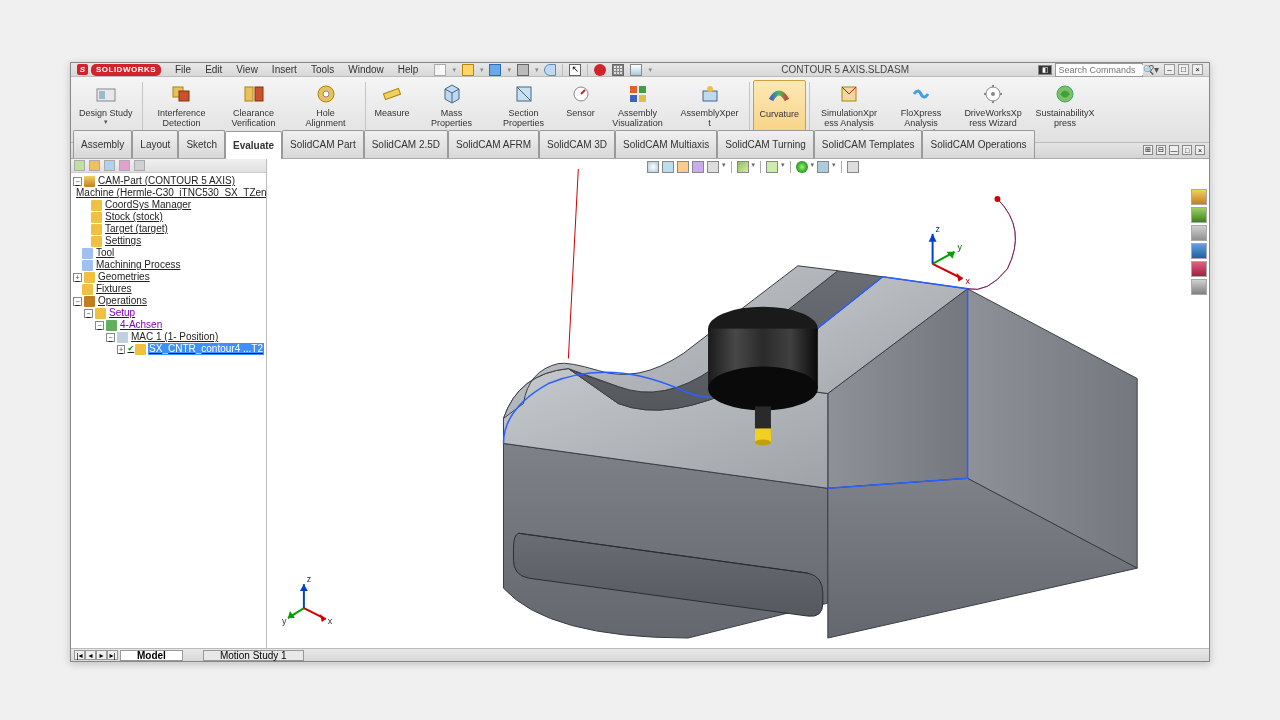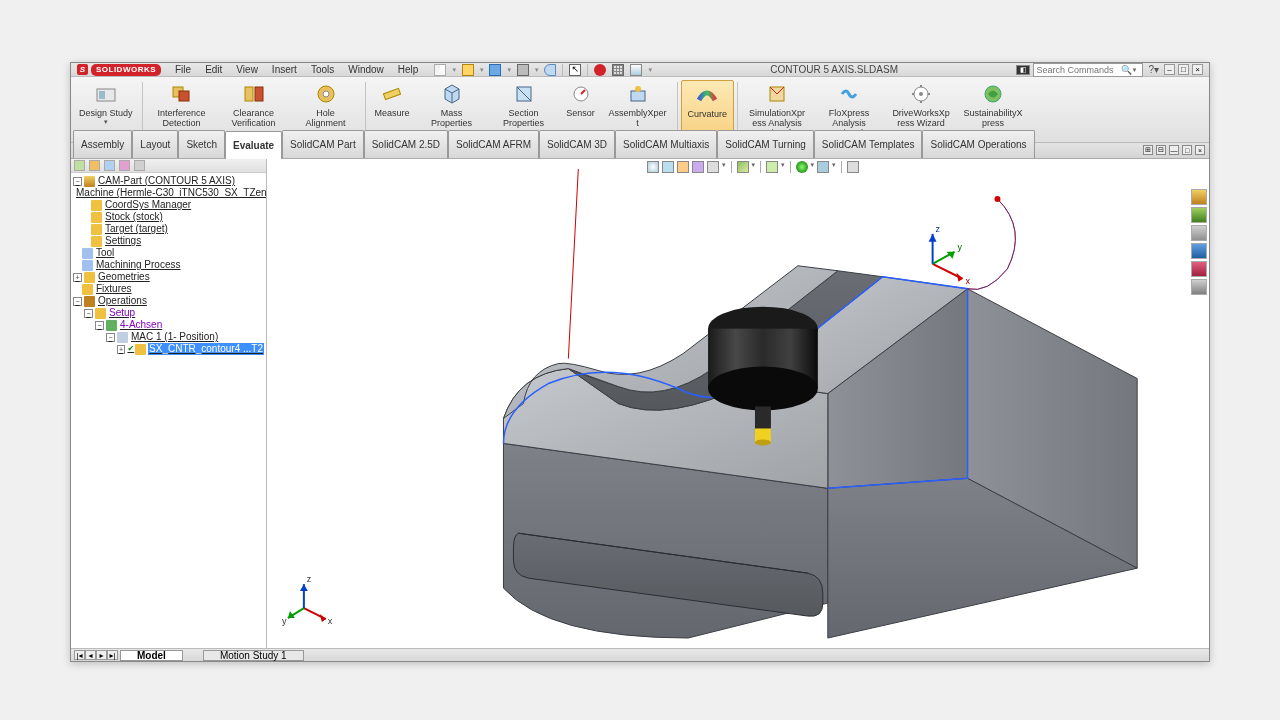--- a/index.html
+++ b/index.html
@@ -8,21 +8,21 @@
 
 .titlebar { height: 14px; background: linear-gradient(#e8e8e8,#d8d8d8); border-bottom: 1px solid #bbb; display: flex; align-items: center; padding: 0 6px; font-size: 10px; }
 .titlebar .logo { width: 70px; height: 12px; background: #d3232a; color: #fff; font-size: 8px; font-weight: bold; display: flex; align-items: center; justify-content: center; border-radius: 5px; letter-spacing: .5px; }
 .titlebar .logo-s { width: 11px; height: 11px; background: #d3232a; border-radius: 2px; margin-right: 3px; display:flex;align-items:center;justify-content:center;color:#fff;font-size:8px;font-style:italic;font-weight:bold;}
 .titlebar .menus { display: flex; margin-left: 8px; gap: 2px; }
 .titlebar .menus span { padding: 1px 6px; cursor: default; color: #333; font-size: 10px; }
 .titlebar .qat { display: flex; margin-left: 10px; gap: 6px; align-items: center; }
 .titlebar .qat .ic { width: 12px; height: 12px; display: inline-block; }
 .titlebar .doc-title { flex: 1; text-align: center; color: #444; font-size: 10px; }
 .titlebar .right { display: flex; gap: 3px; align-items: center; }
-.searchbox { display: flex; align-items: center; border: 1px solid #999; background: #fff; height: 14px; padding: 0 2px; width: 110px; }
+.searchbox { display: flex; align-items: center; border: 1px solid #999; background: #fff; height: 14px; padding: 0 2px; width: 88px; }
 .searchbox input { border: 0; font-size: 9px; width: 85px; outline: none; }
 .winbtn { width: 11px; height: 11px; border: 1px solid #999; background: #eee; font-size: 8px; display:flex;align-items:center;justify-content:center; }
 
 .ribbon { background: linear-gradient(#f5f5f5,#e0e0e0); border-bottom: 1px solid #bbb; padding: 3px 2px 2px 2px; display: flex; }
 .rbtn { display: flex; flex-direction: column; align-items: center; justify-content: flex-start; padding: 2px 6px; min-width: 42px; cursor: default; border-radius: 2px; text-align:center; }
 .rbtn .ric { width: 24px; height: 24px; display: flex; align-items: center; justify-content: center; margin-bottom: 2px; }
 .rbtn .lbl { font-size: 9px; color: #333; line-height: 10px; max-width: 60px; word-wrap: break-word; }
 .rsep { width: 1px; background: #c5c5c5; margin: 2px 3px; }
 
 .tabstrip { background: linear-gradient(#e4e4e4,#d4d4d4); border-bottom: 1px solid #aaa; display: flex; align-items: flex-end; padding-left: 2px; height: 16px; position: relative; }
@@ -188,20 +188,31 @@
         <div class="lbl">Section Properties</div>
       </div>
     <div class="rbtn">
         <div class="ric">
           <svg width="22" height="22">
             <circle cx="11" cy="11" r="7" fill="#fff" stroke="#888"></circle>
             <path d="M11 11 L15 7" stroke="#c22" stroke-width="2"></path>
           </svg>
         </div>
         <div class="lbl">Sensor</div>
+      </div>
+    <div class="rbtn">
+        <div class="ric">
+          <svg width="22" height="22">
+            <rect x="3" y="3" width="7" height="7" fill="#e06030"></rect>
+            <rect x="12" y="3" width="7" height="7" fill="#40a040"></rect>
+            <rect x="3" y="12" width="7" height="7" fill="#4060c0"></rect>
+            <rect x="12" y="12" width="7" height="7" fill="#e0c040"></rect>
+          </svg>
+        </div>
+        <div class="lbl">Assembly Visualization</div>
       </div>
     <div class="rbtn">
         <div class="ric">
           <svg width="22" height="22">
             <rect x="4" y="8" width="14" height="10" fill="#c0d8f0" stroke="#468"></rect>
             <circle cx="11" cy="6" r="3" fill="#f0c040"></circle>
           </svg>
         </div>
         <div class="lbl">AssemblyXpert</div>
       </div>

